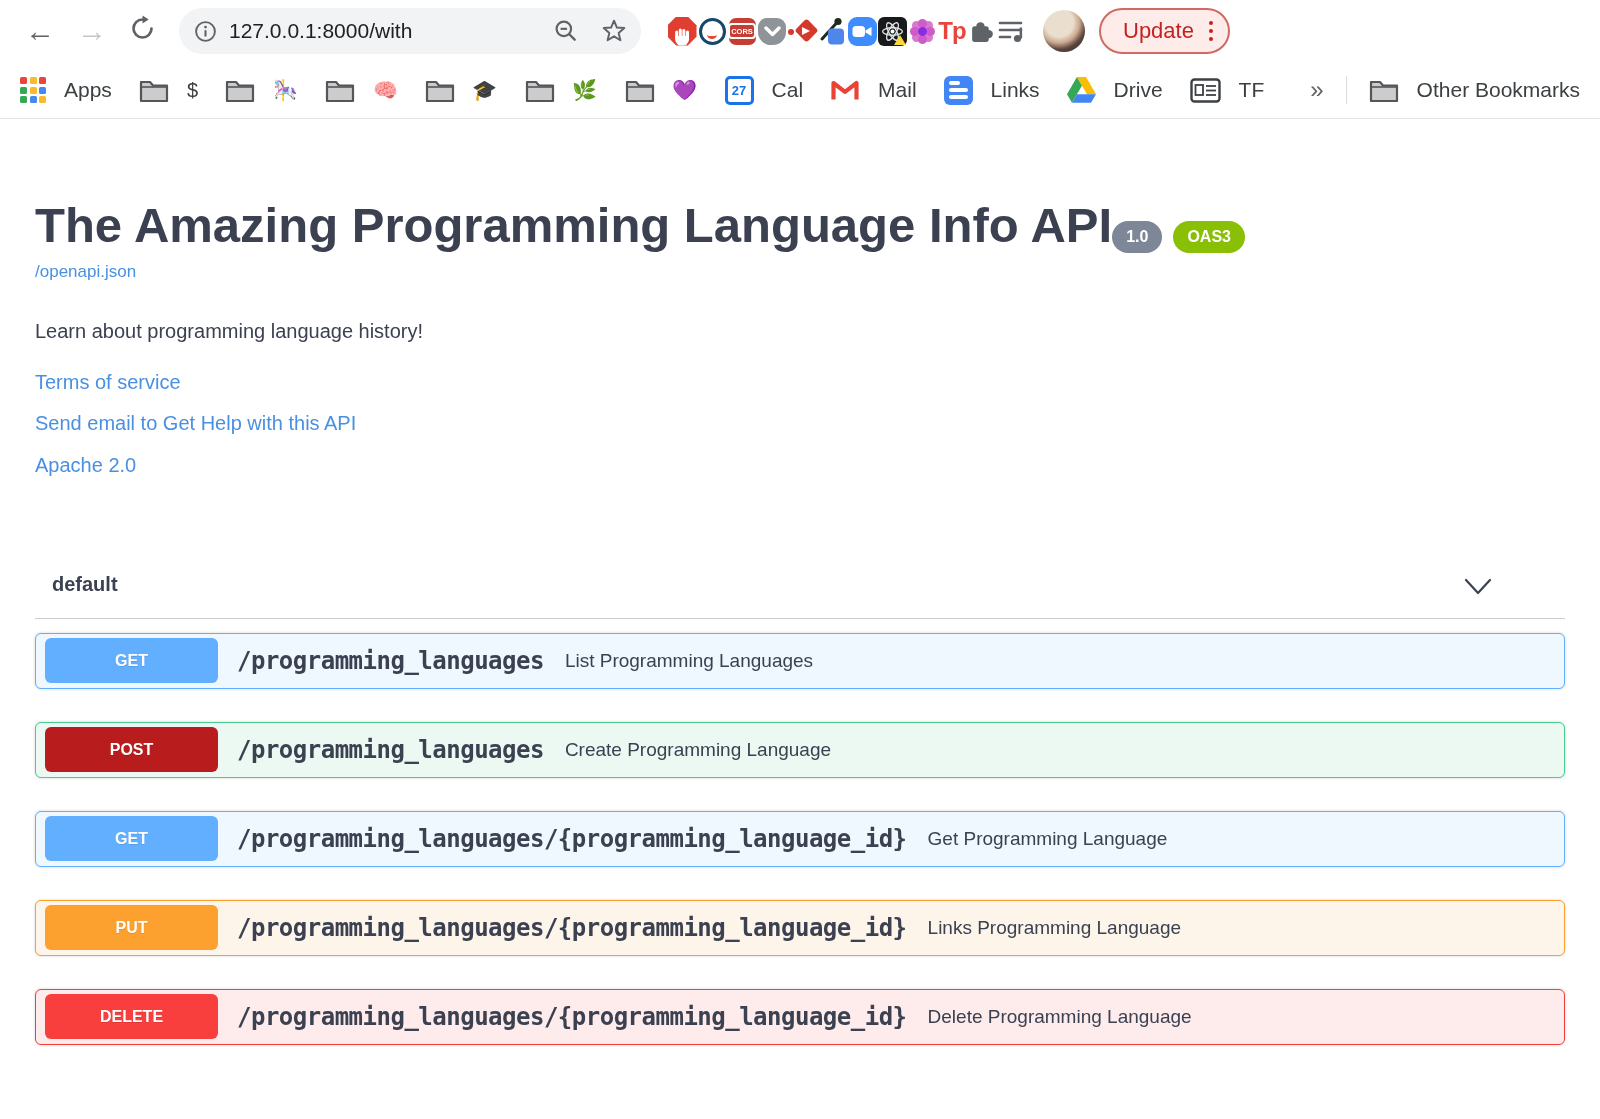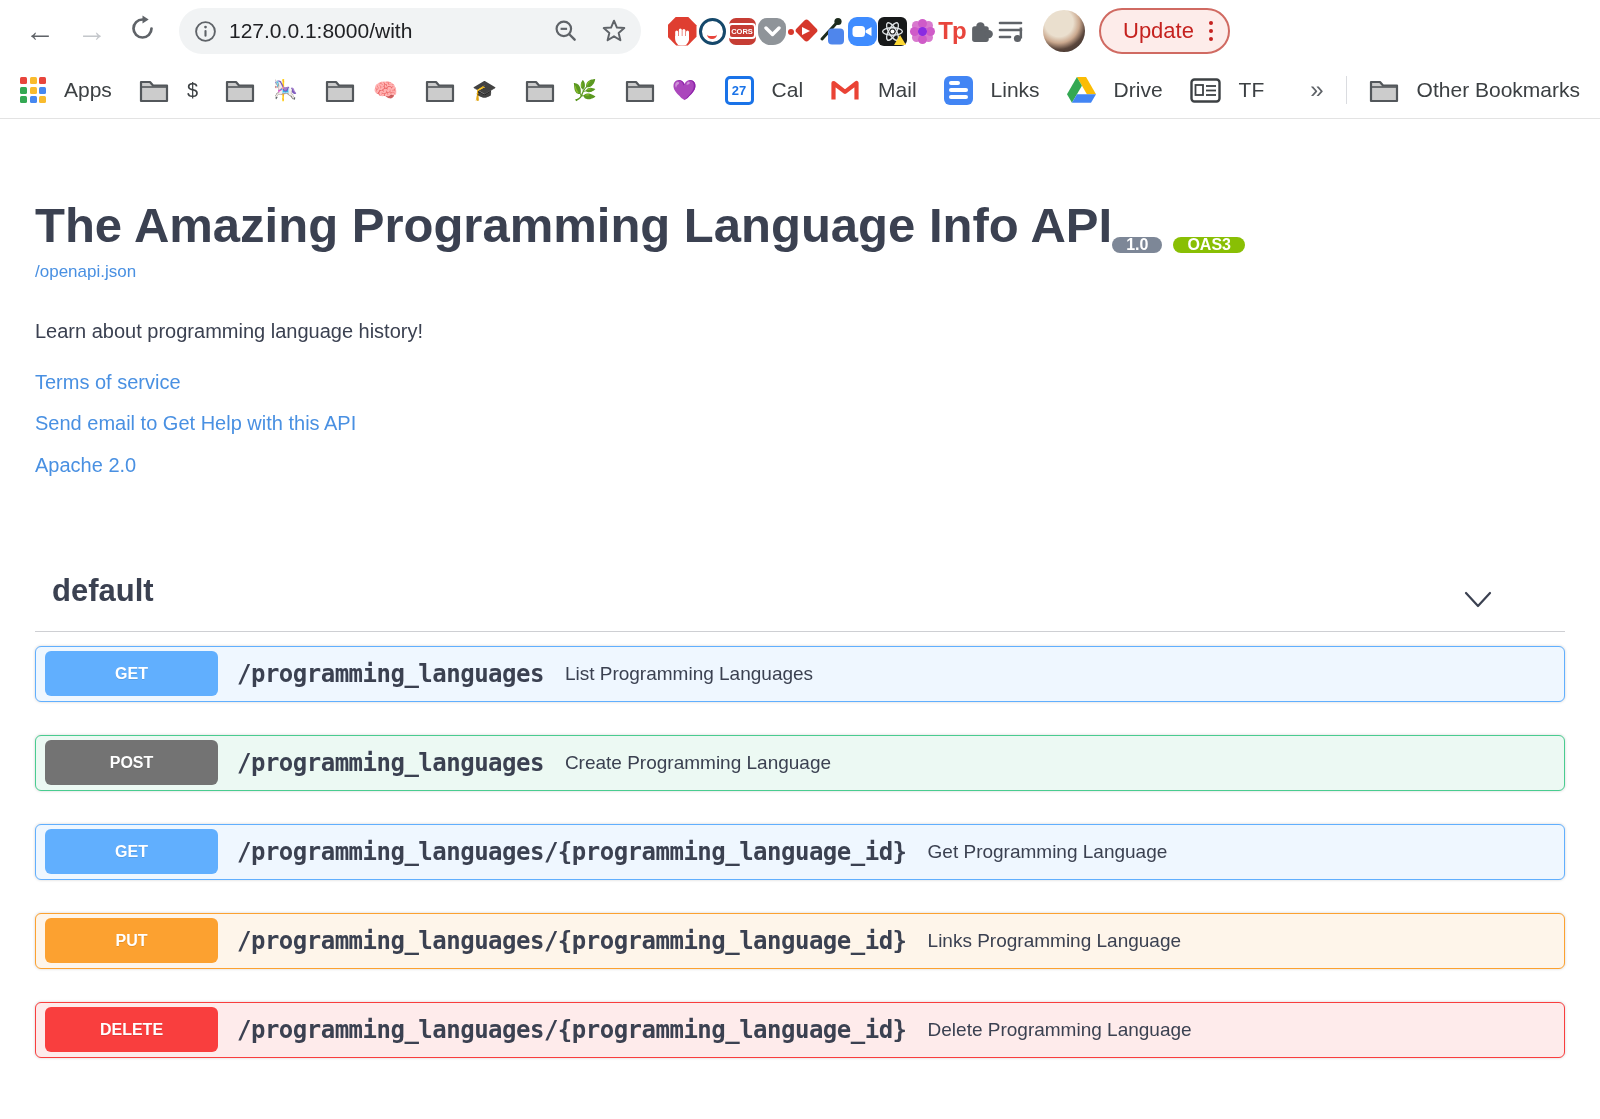--- a/index.html
+++ b/index.html
@@ -75,32 +75,32 @@
   .links-box i:first-child { width:60%; }
   .bm-spacer { flex:1; }
   .overflow-chevron { font-size:24px; color:#5f6368; margin-right:22px; }
   .bm-divider { width:1px; height:28px; background:#dadce0; margin-right:22px; }
 
   
   .page { padding:80px 35px 0; }
   .title-row { display:flex; align-items:flex-end; }
   .api-title { font-size:49px; font-weight:bold; color:#3b4151; line-height:1.1; }
   .badges { display:flex; gap:11px; margin-top:10px; }
-  .badge { color:#fff; font-weight:bold; font-size:16px; padding:0 14px; border-radius:18px; line-height:1; }
+  .badge { color:#fff; font-weight:bold; font-size:16px; padding:8px 14px; border-radius:18px; line-height:1; }
   .spec-link { display:inline-block; margin-top:9px; font-size:17px; text-decoration:none; }
   .desc { margin-top:38px; font-size:20px; color:#3b4151; }
   a.plink { display:block; font-size:20px; text-decoration:none; }
   .terms { margin-top:28px; }
   .help-block { margin-top:15px; }
   .help-block a { line-height:1.45; }
   .apache { margin-top:16px; }
 
   .section-head { margin-top:96px; display:flex; align-items:flex-end; justify-content:space-between;
                   padding:0 72px 22px 17px; border-bottom:1px solid rgba(59,65,81,.25); }
-  .section-title { font-size:31px; font-weight:bold; color:#3b4151; }
+  .section-title { font-size:20px; font-weight:bold; color:#3b4151; }
 
   .ops { margin-top:14px; }
   .opblock { height:56px; border:1px solid; border-radius:6px; display:flex; align-items:center;
              margin-bottom:33px; box-shadow:0 0 3px rgba(0,0,0,.18); }
   .opblock.get    { background:#eff7ff; }
   .opblock.post   { background:#ecf9f3; }
   .opblock.put    { background:#fef5ea; }
   .opblock.delete { background:#feebeb; }
   .method { width:173px; height:45px; margin-left:9px; border-radius:6px; color:#fff; flex:none;
             font-weight:bold; font-size:16px; display:flex; align-items:center; justify-content:center;
@@ -381,21 +381,21 @@
     </svg>
   </div>
 
   <div class="ops">
     <div class="opblock get" style="border-color: rgb(97, 175, 254);">
       <span class="method" style="background: rgb(97, 175, 254);">GET</span>
       <span class="path">/programming_languages</span>
       <span class="summary">List Programming Languages</span>
     </div>
     <div class="opblock post" style="border-color: rgb(73, 204, 144);">
-      <span class="method" style="background: #737373;">POST</span>
+      <span class="method" style="background: #b91c1c;">POST</span>
       <span class="path">/programming_languages</span>
       <span class="summary">Create Programming Language</span>
     </div>
     <div class="opblock get" style="border-color: rgb(97, 175, 254);">
       <span class="method" style="background: rgb(97, 175, 254);">GET</span>
       <span class="path">/programming_languages/{programming_language_id}</span>
       <span class="summary">Get Programming Language</span>
     </div>
     <div class="opblock put" style="border-color: rgb(252, 161, 48);">
       <span class="method" style="background: rgb(252, 161, 48);">PUT</span>

